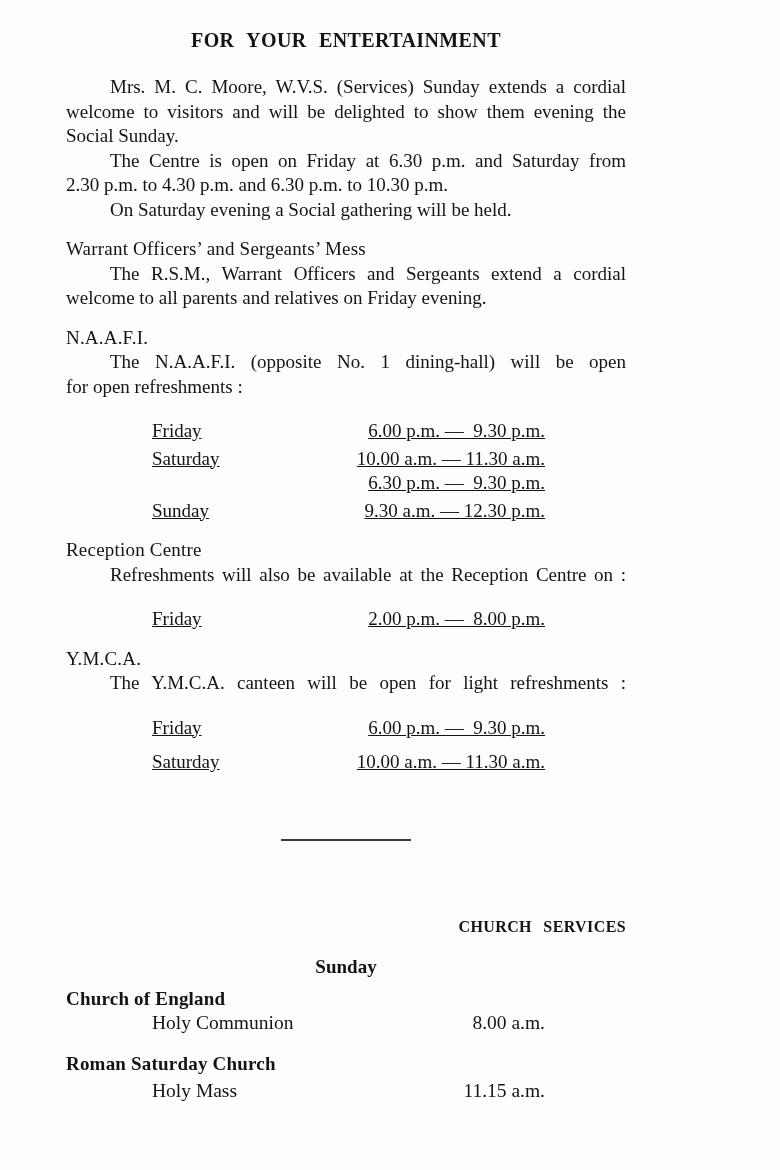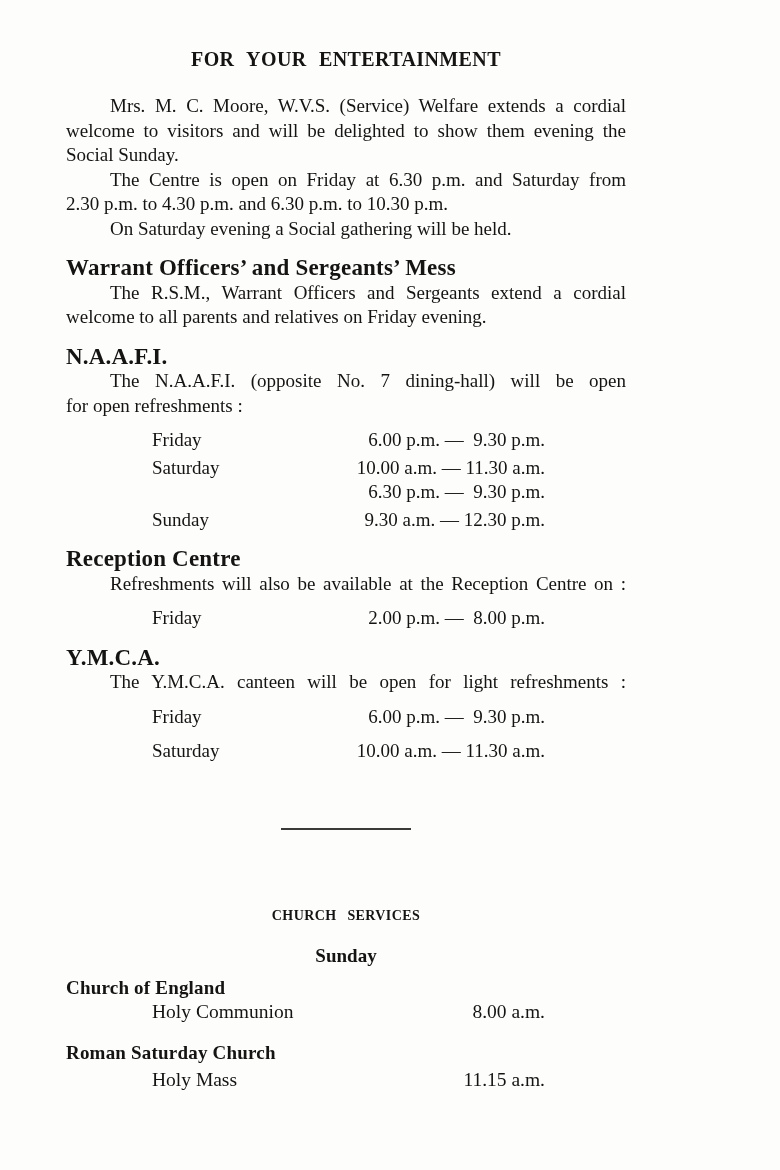--- a/index.html
+++ b/index.html
@@ -6,70 +6,70 @@
   body {
     width: 780px; height: 1170px;
     background: #fdfdfc;
     color: #151413;
     font-family: "Liberation Serif", "DejaVu Serif", serif;
     overflow: hidden;
   }
   .page {
     box-sizing: border-box;
     width: 700px; height: 1170px;
-    padding: 48px 74px 0 66px;
+    padding: 29px 74px 0 66px;
     position: relative;
   }
   .doc-title {
     font-size: 20px; line-height: 22px;
     font-weight: 700;
     text-align: center;
     letter-spacing: 0.4px;
     word-spacing: 7px;
     margin: 0 0 24px 0;
   }
   .bline {
     font-size: 19px; line-height: 24.5px;
     margin: 0;
   }
   .jline {
     text-align: justify;
     text-align-last: justify;
   }
   .indent { text-indent: 44px; }
   .section-heading {
-    font-size: 23px; line-height: 24.5px;
-    font-weight: 700;
+    font-size: 19px; line-height: 24.5px;
+    font-weight: 400;
     margin: 15px 0 0 0;
     letter-spacing: 0.2px;
   }
-  .sched-block { margin-top: 10px; }
+  .sched-block { margin-top: 20px; text-decoration: underline; }
   .sched-row {
     display: flex;
     padding-left: 86px; padding-right: 81px;
     font-size: 19px; line-height: 24.5px;
   }
   .sched-row .day { flex: 1 1 auto; }
   .sched-row .time {
     flex: 0 0 auto;
     text-align: right;
     white-space: pre;
   }
   .mt3 { margin-top: 3px; }
   .mt8 { margin-top: 8px; }
   .mt10 { margin-top: 10px; }
   .divider {
     width: 130px; height: 2px;
     background: #3a3a3a;
     margin: 64px auto 0 auto;
   }
   .church-title {
-    font-size: 14px; line-height: 24.5px;
+    font-size: 16px; line-height: 24.5px;
     font-weight: 700;
-    text-align: center;
+    text-align: right;
     letter-spacing: 0.4px;
     word-spacing: 7px;
     margin: 74px 0 0 0;
   }
   .church-subtitle {
     font-size: 19px; line-height: 24.5px;
     font-weight: 700;
     text-align: center;
     margin: 16px 0 0 0;
   }
@@ -89,41 +89,41 @@
   .church-row .time { flex: 0 0 auto; text-align: right; white-space: pre; }
 </style>
 </head>
 <body>
 
 <div class="page">
 
   <h1 class="doc-title">FOR YOUR ENTERTAINMENT</h1>
 
   <div>
-    <div class="bline jline indent">Mrs. M. C. Moore, W.V.S. (Service) Welfare extends a cordial</div>
+    <div class="bline jline indent">Mrs. M. C. Moore, W.V.S. (Services) Sunday extends a cordial</div>
     <div class="bline jline">welcome to visitors and will be delighted to show them evening the</div>
     <div class="bline">Social Sunday.</div>
   </div>
   <div>
     <div class="bline jline indent">The Centre is open on Friday at 6.30 p.m. and Saturday from</div>
     <div class="bline">2.30 p.m. to 4.30 p.m. and 6.30 p.m. to 10.30 p.m.</div>
   </div>
   <div>
     <div class="bline indent">On Saturday evening a Social gathering will be held.</div>
   </div>
 
   <h2 class="section-heading">Warrant Officers’ and Sergeants’ Mess</h2>
   <div>
     <div class="bline jline indent">The R.S.M., Warrant Officers and Sergeants extend a cordial</div>
     <div class="bline">welcome to all parents and relatives on Friday evening.</div>
   </div>
 
   <h2 class="section-heading">N.A.A.F.I.</h2>
   <div>
-    <div class="bline jline indent">The N.A.A.F.I. (opposite No. 7 dining-hall) will be open</div>
+    <div class="bline jline indent">The N.A.A.F.I. (opposite No. 1 dining-hall) will be open</div>
     <div class="bline">for open refreshments :</div>
   </div>
   <div class="sched-block">
     <div class="sched-row">
       <span class="day">Friday</span>
       <span class="time">6.00 p.m. —  9.30 p.m.</span>
     </div>
     <div class="sched-row mt3">
       <span class="day">Saturday</span>
       <span class="time">10.00 a.m. — 11.30 a.m.</span>

